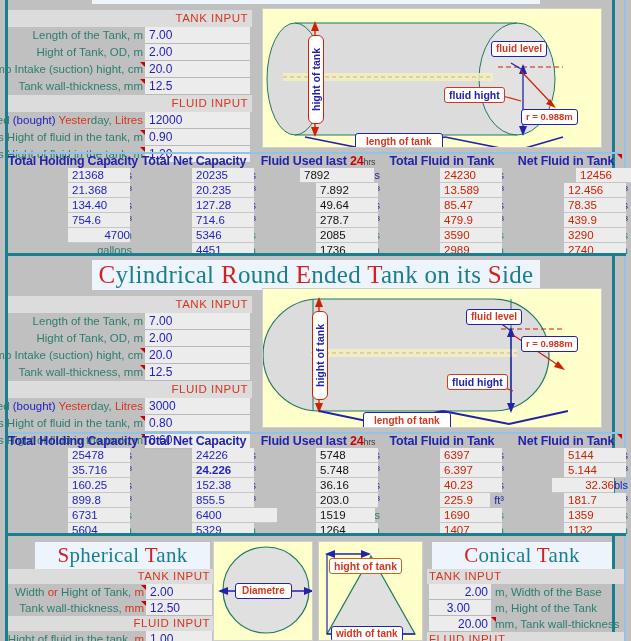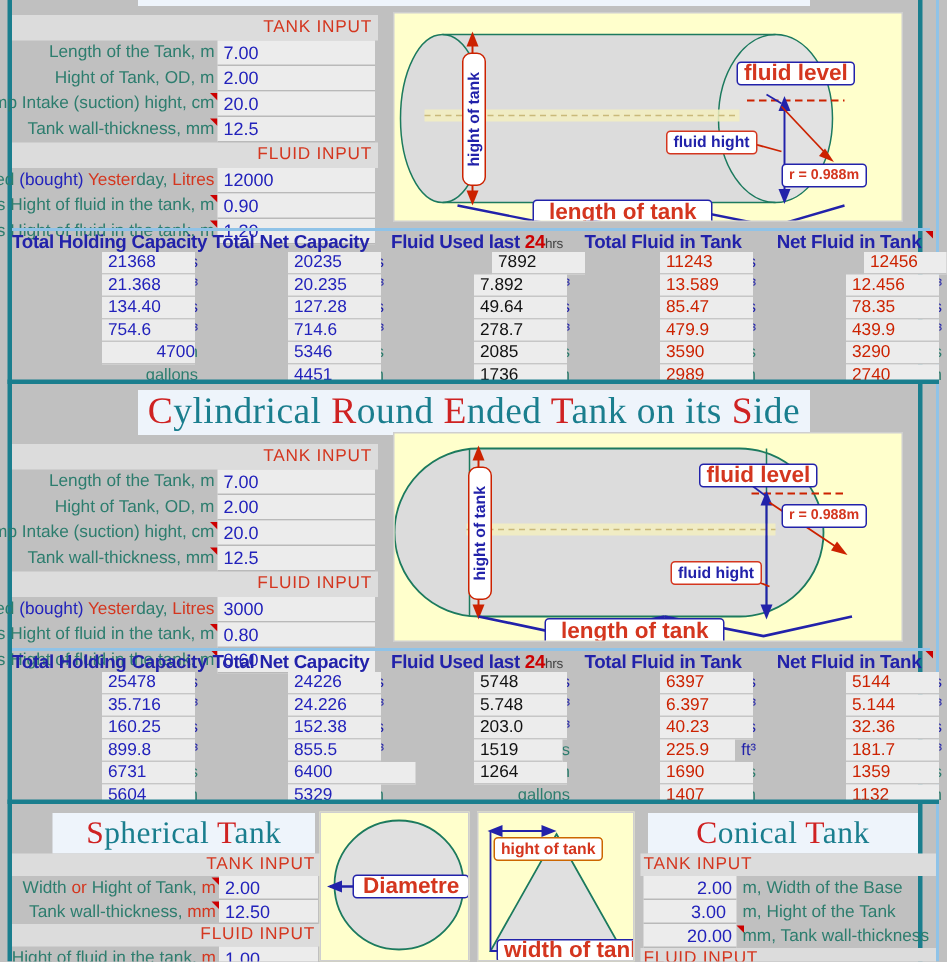--- a/index.html
+++ b/index.html
@@ -40,21 +40,21 @@
   .in-lbl .g{color:#2d7d6e;}
   .in-val{position:absolute;top:0;background:#ececec;border-bottom:1px solid #b9b9b9;
           color:#2222bb;font-size:12px;padding-left:4px;box-sizing:border-box;height:17px;}
   .sec-hdr{color:#d4361f;font-size:11.5px;text-align:right;letter-spacing:.5px;
            background:#dcdcdc;height:17px;line-height:17px;padding-right:4px;box-sizing:border-box;}
   .redflag{position:absolute;width:0;height:0;border-top:5px solid #cc0000;border-left:5px solid transparent;}
 
   
   .diag{position:absolute;background:#ffffcc;border:1px solid #cfcfcf;box-sizing:border-box;overflow:hidden;}
   .calloutR{position:absolute;background:#fff;border:1.4px solid #2222aa;border-radius:3px;
-            color:#d4361f;font-size:15px;font-weight:bold;padding:1px 4px;white-space:nowrap;line-height:12px;}
+            color:#d4361f;font-size:10px;font-weight:bold;padding:1px 4px;white-space:nowrap;line-height:12px;}
   .calloutB{position:absolute;background:#fff;border:1.4px solid #d4361f;border-radius:3px;
             color:#2222aa;font-size:10.5px;font-weight:bold;padding:1px 4px;white-space:nowrap;line-height:12px;}
   .calloutO{position:absolute;background:#fff;border:1.4px solid #cc6600;border-radius:3px;
             color:#d4361f;font-size:10.5px;font-weight:bold;padding:1px 4px;white-space:nowrap;line-height:12px;}
   .vtext{position:absolute;writing-mode:vertical-rl;transform:rotate(180deg);
          color:#2222aa;font-size:10.5px;font-weight:bold;white-space:nowrap;}
 
   
   .rtab{position:absolute;}
   .rcol{position:absolute;top:0;}
@@ -203,21 +203,21 @@
       <div class="rrow">
           <div class="runit" style="width:58px;">Cdn gallons</div>
           <div class="rval" style="left:60px;width:62px;color:#2222bb;">4451</div>
         </div>
     </div>
 
     <div class="rcol" style="left:248px;width:124px;">
       <div class="rhdr">Fluid Used last <span class="red">24</span><span class="sm">hrs</span></div>
       <div class="rrow">
           <div class="runit b" style="width:58px;">Litres</div>
-          <div class="rval" style="left:72px;width:62px;color:#111;">7892</div>
+          <div class="rval" style="left:44px;width:74px;color:#111;">7892</div>
         </div>
       <div class="rrow">
           <div class="runit b" style="width:58px;">m³</div>
           <div class="rval" style="left:60px;width:62px;color:#111;">7.892</div>
         </div>
       <div class="rrow">
           <div class="runit b" style="width:58px;">bbls</div>
           <div class="rval" style="left:60px;width:62px;color:#111;">49.64</div>
         </div>
       <div class="rrow">
@@ -231,21 +231,21 @@
       <div class="rrow">
           <div class="runit" style="width:58px;">Cdn gallons</div>
           <div class="rval" style="left:60px;width:62px;color:#111;">1736</div>
         </div>
     </div>
 
     <div class="rcol" style="left:372px;width:124px;">
       <div class="rhdr">Total Fluid in Tank</div>
       <div class="rrow">
           <div class="runit b" style="width:58px;">Litres</div>
-          <div class="rval" style="left:60px;width:62px;color:#cc2200;">11243</div>
+          <div class="rval" style="left:60px;width:62px;color:#cc2200;">24230</div>
         </div>
       <div class="rrow">
           <div class="runit b" style="width:58px;">m³</div>
           <div class="rval" style="left:60px;width:62px;color:#cc2200;">13.589</div>
         </div>
       <div class="rrow">
           <div class="runit b" style="width:58px;">bbls</div>
           <div class="rval" style="left:60px;width:62px;color:#cc2200;">85.47</div>
         </div>
       <div class="rrow">
@@ -396,21 +396,21 @@
         </div>
     </div>
     <div class="rcol" style="left:124px;width:124px;">
       <div class="rhdr">Total Net Capacity</div>
       <div class="rrow">
           <div class="runit b" style="width:58px;">Litres</div>
           <div class="rval" style="left:60px;width:62px;color:#2222bb;">24226</div>
         </div>
       <div class="rrow">
           <div class="runit b" style="width:58px;">m³</div>
-          <div class="rval" style="left:60px;width:62px;color:#2222bb;">24.226</div>
+          <div class="rval" style="left:60px;width:62px;color:#2222bb;font-weight:bold;">24.226</div>
         </div>
       <div class="rrow">
           <div class="runit b" style="width:58px;">bbls</div>
           <div class="rval" style="left:60px;width:62px;color:#2222bb;">152.38</div>
         </div>
       <div class="rrow">
           <div class="runit b" style="width:58px;">ft³</div>
           <div class="rval" style="left:60px;width:62px;color:#2222bb;">855.5</div>
         </div>
       <div class="rrow">
@@ -424,20 +424,24 @@
     </div>
     <div class="rcol" style="left:248px;width:124px;">
       <div class="rhdr">Fluid Used last <span class="red">24</span><span class="sm">hrs</span></div>
       <div class="rrow">
           <div class="runit b" style="width:58px;">Litres</div>
           <div class="rval" style="left:60px;width:62px;color:#111;">5748</div>
         </div>
       <div class="rrow">
           <div class="runit b" style="width:58px;">m³</div>
           <div class="rval" style="left:60px;width:62px;color:#111;">5.748</div>
+        </div>
+      <div class="rrow">
+          <div class="runit b" style="width:58px;">bbls</div>
+          <div class="rval" style="left:60px;width:62px;color:#111;">36.16</div>
         </div>
       <div class="rrow">
           <div class="runit b" style="width:58px;">ft³</div>
           <div class="rval" style="left:60px;width:62px;color:#111;">203.0</div>
         </div>
       <div class="rrow">
           <div class="runit" style="width:58px;">US gallons</div>
           <div class="rval" style="left:60px;width:59px;color:#111;">1519</div>
         </div>
       <div class="rrow">
@@ -478,21 +482,21 @@
       <div class="rrow">
           <div class="runit b" style="width:58px;">Litres</div>
           <div class="rval" style="left:60px;width:62px;color:#cc2200;">5144</div>
         </div>
       <div class="rrow">
           <div class="runit b" style="width:58px;">m³</div>
           <div class="rval" style="left:60px;width:62px;color:#cc2200;">5.144</div>
         </div>
       <div class="rrow">
           <div class="runit b" style="width:58px;">bbls</div>
-          <div class="rval" style="left:60px;width:62px;color:#cc2200;">32.36</div>
+          <div class="rval" style="left:48px;width:62px;color:#cc2200;text-align:right;">32.36</div>
         </div>
       <div class="rrow">
           <div class="runit b" style="width:58px;">ft³</div>
           <div class="rval" style="left:60px;width:62px;color:#cc2200;">181.7</div>
         </div>
       <div class="rrow">
           <div class="runit" style="width:58px;">US gallons</div>
           <div class="rval" style="left:60px;width:62px;color:#cc2200;">1359</div>
         </div>
       <div class="rrow">
@@ -555,21 +559,21 @@
 
   <div class="title-band title-sm" style="left:432px;top:6px;width:180px;"><span style="color:#cf2222">C</span><span class="t">onical</span> <span style="color:#cf2222">T</span><span class="t">ank</span></div>
 
   <div class="inputs" style="left:427px;top:33px;width:197px;">
     <div class="sec-hdr" style="text-align:left;padding-left:2px;height:15px;line-height:15px;">TANK  INPUT</div>
     <div class="in-row" style="height:16px;line-height:16px;">
       <div class="in-val" style="left:2px;width:62px;height:16px;text-align:right;padding-right:3px;padding-left:0;">2.00</div>
       <div class="in-lbl" style="left:68px;right:auto;text-align:left;">m, Width of the Base</div>
     </div>
     <div class="in-row" style="height:16px;line-height:16px;">
-      <div class="in-val" style="left:2px;width:62px;height:16px;text-align:right;padding-right:7px;padding-left:0;">3.00</div>
+      <div class="in-val" style="left:2px;width:62px;height:16px;text-align:right;padding-right:21px;padding-left:0;">3.00</div>
       <div class="in-lbl" style="left:68px;right:auto;text-align:left;">m, Hight of the Tank</div>
     </div>
     <div class="in-row" style="height:16px;line-height:16px;">
       <div class="in-val" style="left:2px;width:62px;height:16px;text-align:right;padding-right:3px;padding-left:0;">20.00</div>
       <div class="redflag" style="left:64px;top:1px;"></div>
       <div class="in-lbl" style="left:68px;right:auto;text-align:left;">mm, Tank wall-thickness</div>
     </div>
     <div class="sec-hdr" style="text-align:left;padding-left:2px;height:15px;line-height:15px;">FLUID  INPUT</div>
   </div>
 </div>

